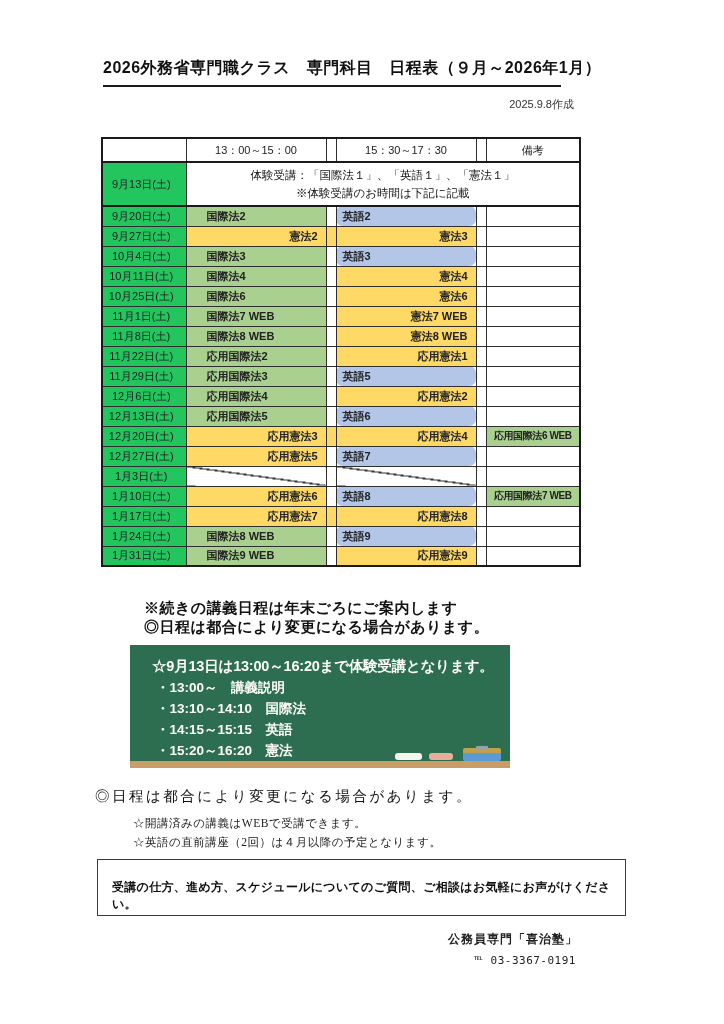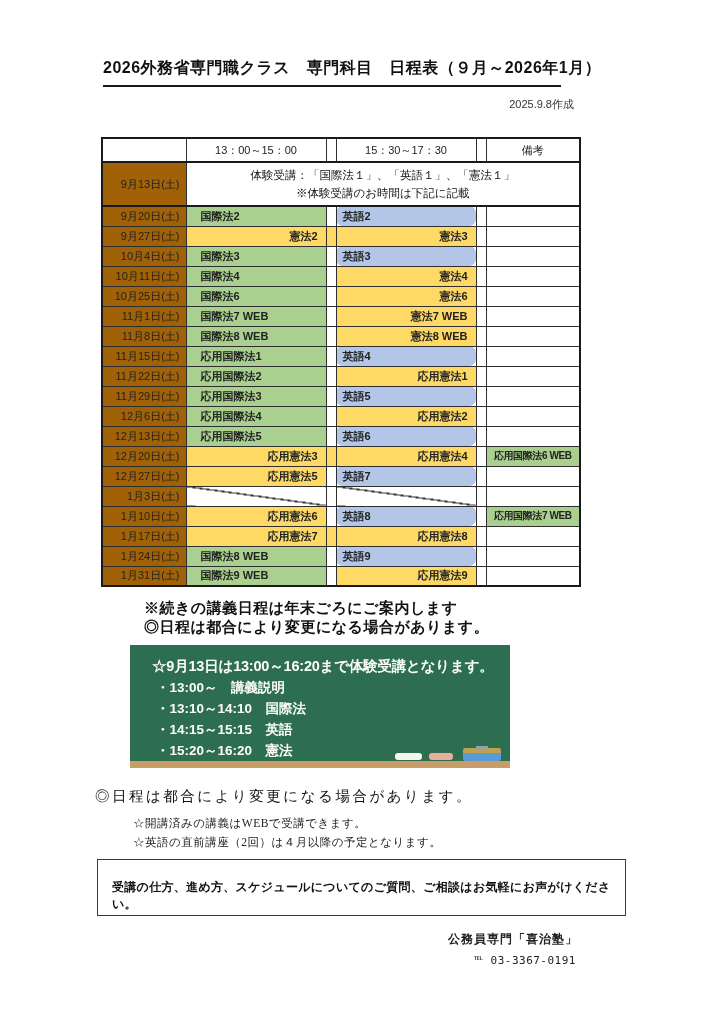--- a/index.html
+++ b/index.html
@@ -20,23 +20,23 @@
   
   .sched-table {
     position:absolute; left:101px; top:137px;
     border-collapse:collapse; table-layout:fixed;
     border:2px solid #1a1a1a; font-size:11px;
   }
   .sched-table td { border:1px solid #2e2e2e; height:20px; overflow:hidden; white-space:nowrap; }
   .sched-table tr.header-row td { height:24px; text-align:center; border-bottom:2px solid #1a1a1a; font-size:11px; color:#222; }
   .sched-table tr.trial-row td { height:44px; border-bottom:2px solid #1a1a1a; }
   .trial-cell { text-align:center; font-weight:normal; font-size:11.5px; line-height:18px; color:#111; }
-  .date-cell { text-align:right; padding-right:6px; color:#222; background:#a16207;margin-left:20px; }
+  .date-cell { text-align:center; padding-right:6px; color:#222; background:#22c55e;margin-left:20px; }
   .class-cell { font-weight:bold; color:#222; }
-  .cell-green  { background:#A9D08E; text-align:left;  padding-left:14px; }
+  .cell-green  { background:#A9D08E; text-align:left;  padding-left:20px; }
   .cell-blue   { background:#B4C6E7; text-align:left;  padding-left:6px;border-radius:7px; }
   .cell-yellow { background:#FFD966; text-align:right; padding-right:8px; }
   .cell-diag {
     background-image:linear-gradient(to right top,
       transparent calc(50% - 0.7px), #333 calc(50% - 0.7px),
       #333 calc(50% + 0.7px), transparent calc(50% + 0.7px));
   }
   .spacer-cell { background:#fff; }
   .spacer-yellow { background:#FFD966; }
   .remark-cell { background:#fff; }
@@ -164,28 +164,20 @@
         </tr>
         <tr>
           <td class="date-cell">11月8日(土)</td>
           <td class="class-cell cell-green">国際法8 WEB</td>
           <td class="spacer-cell"></td>
           <td class="class-cell cell-yellow">憲法8 WEB</td>
           <td class="spacer-cell"></td>
           <td class="remark-cell"></td>
         </tr>
         <tr>
-          <td class="date-cell">11月15日(土)</td>
-          <td class="class-cell cell-green">応用国際法1</td>
-          <td class="spacer-cell"></td>
-          <td class="class-cell cell-blue">英語4</td>
-          <td class="spacer-cell"></td>
-          <td class="remark-cell"></td>
-        </tr>
-        <tr>
           <td class="date-cell">11月22日(土)</td>
           <td class="class-cell cell-green">応用国際法2</td>
           <td class="spacer-cell"></td>
           <td class="class-cell cell-yellow">応用憲法1</td>
           <td class="spacer-cell"></td>
           <td class="remark-cell"></td>
         </tr>
         <tr>
           <td class="date-cell">11月29日(土)</td>
           <td class="class-cell cell-green">応用国際法3</td>

